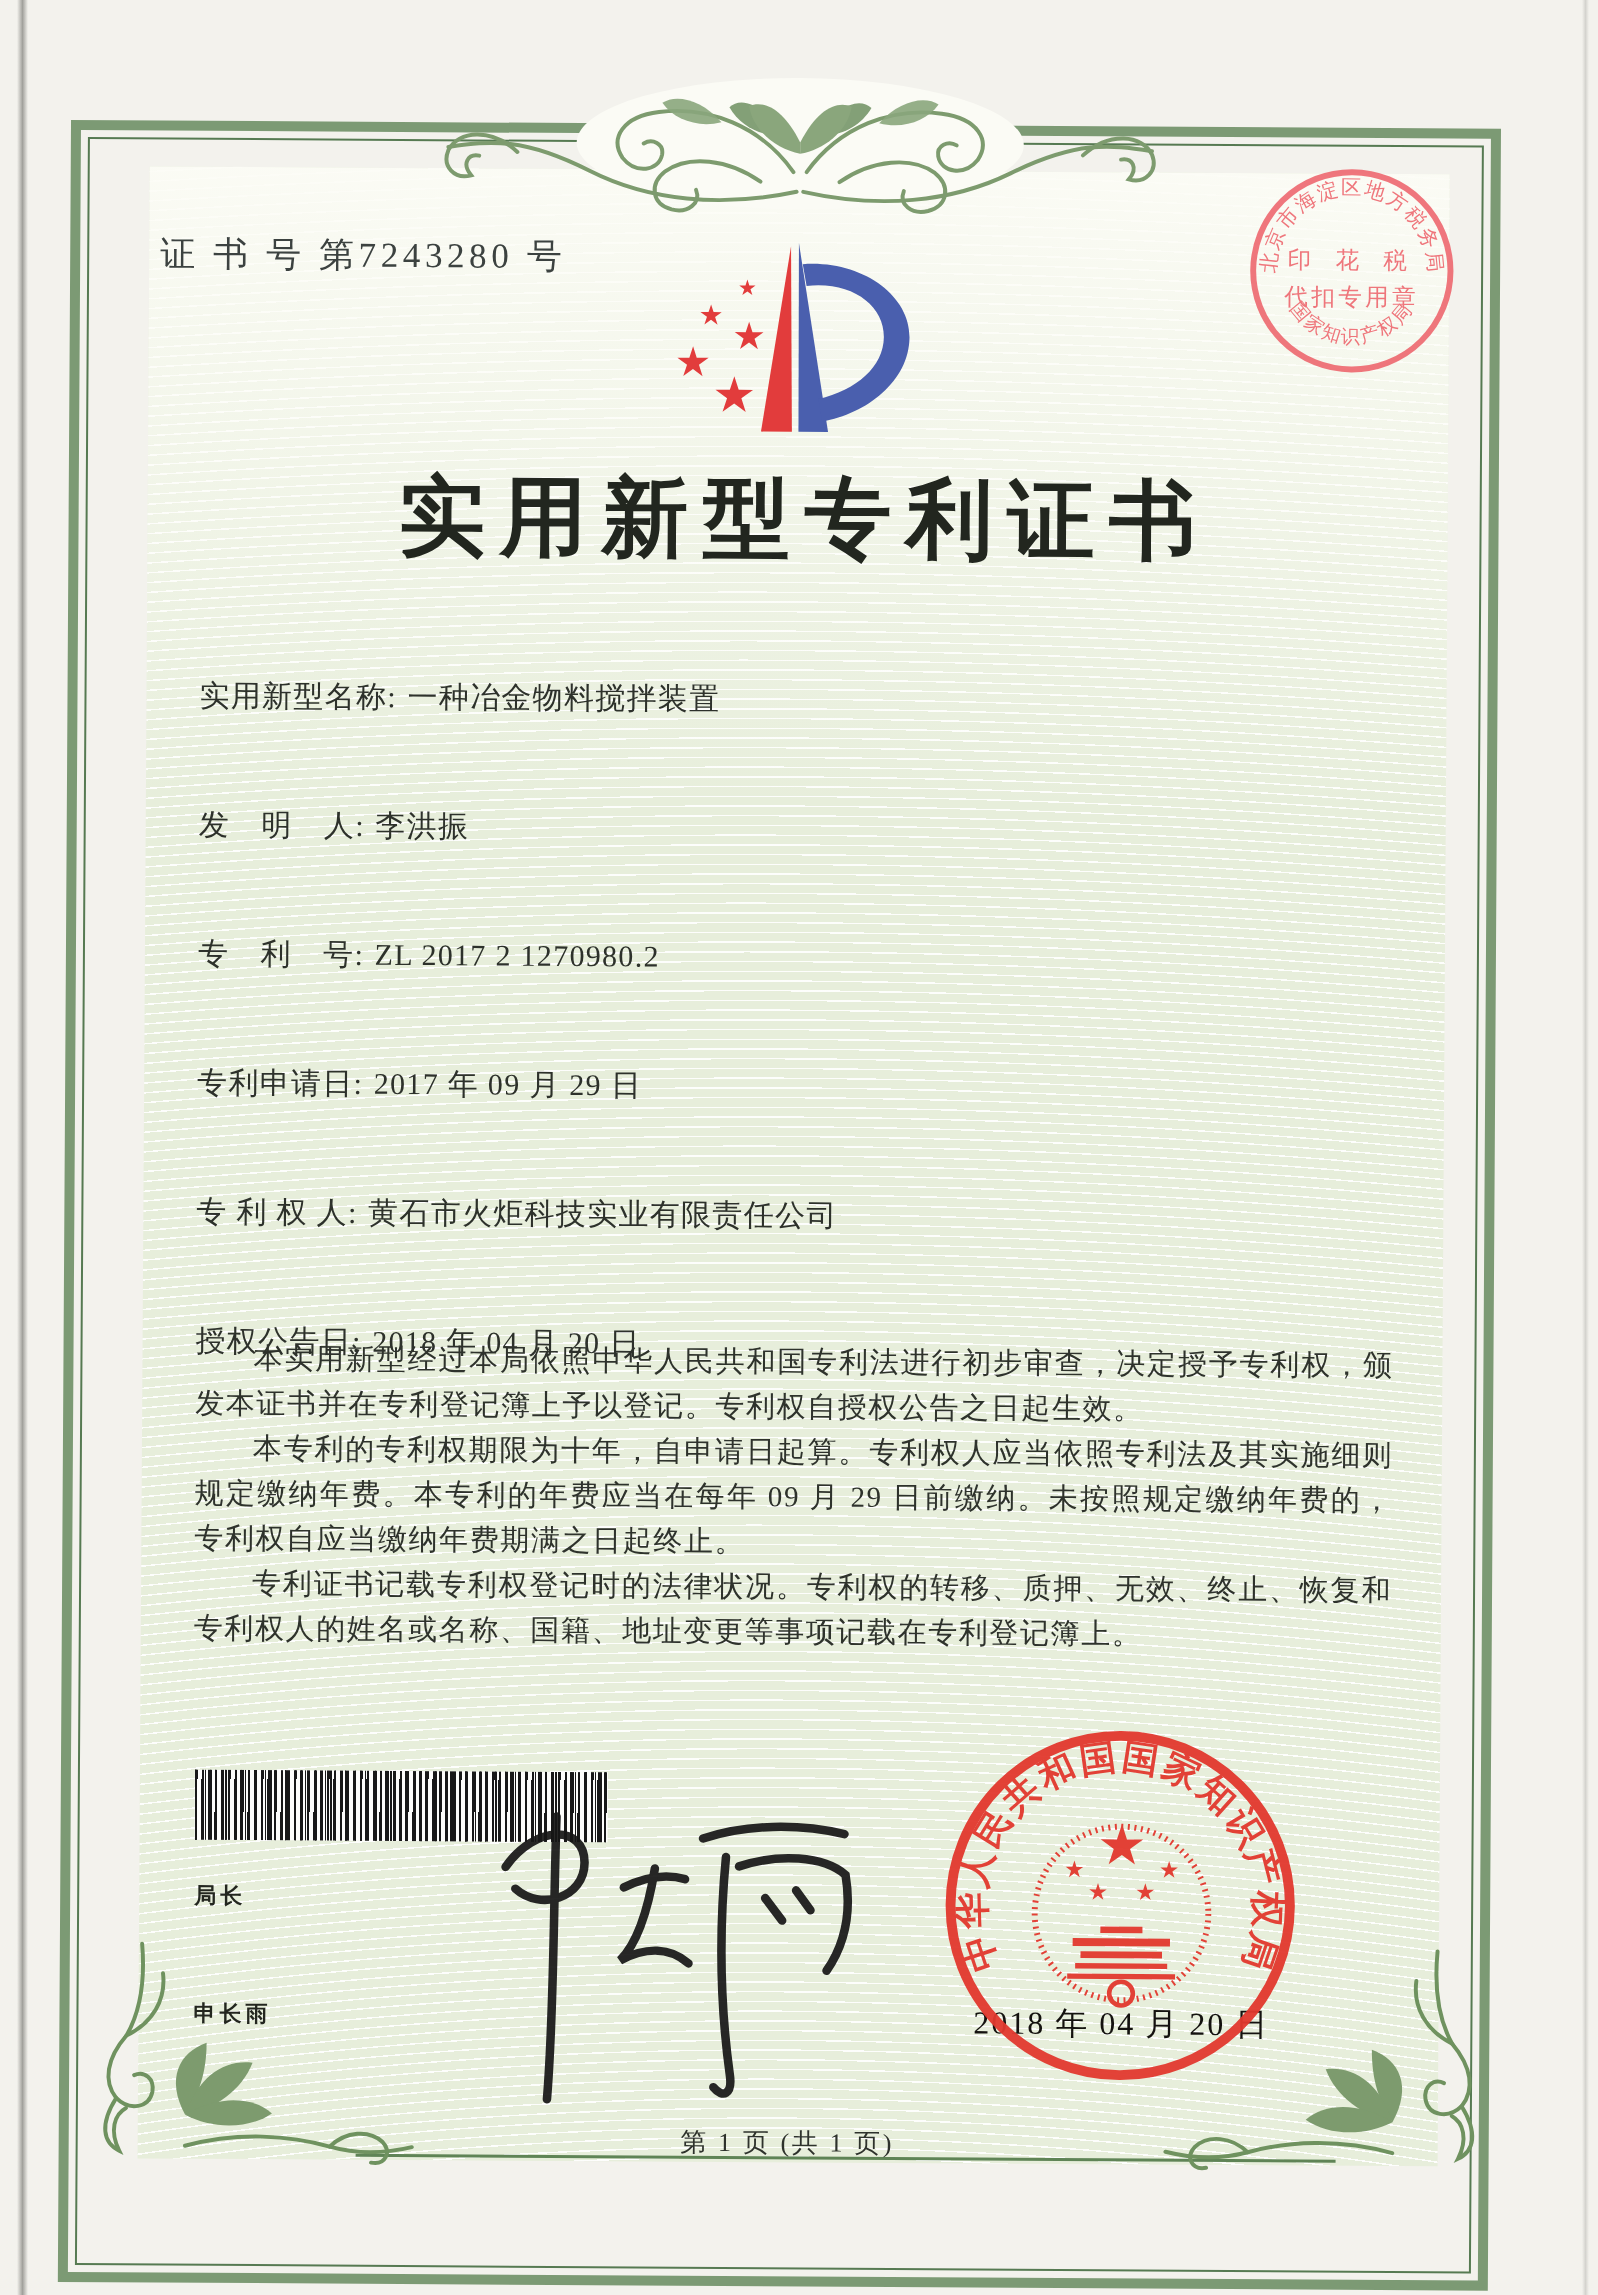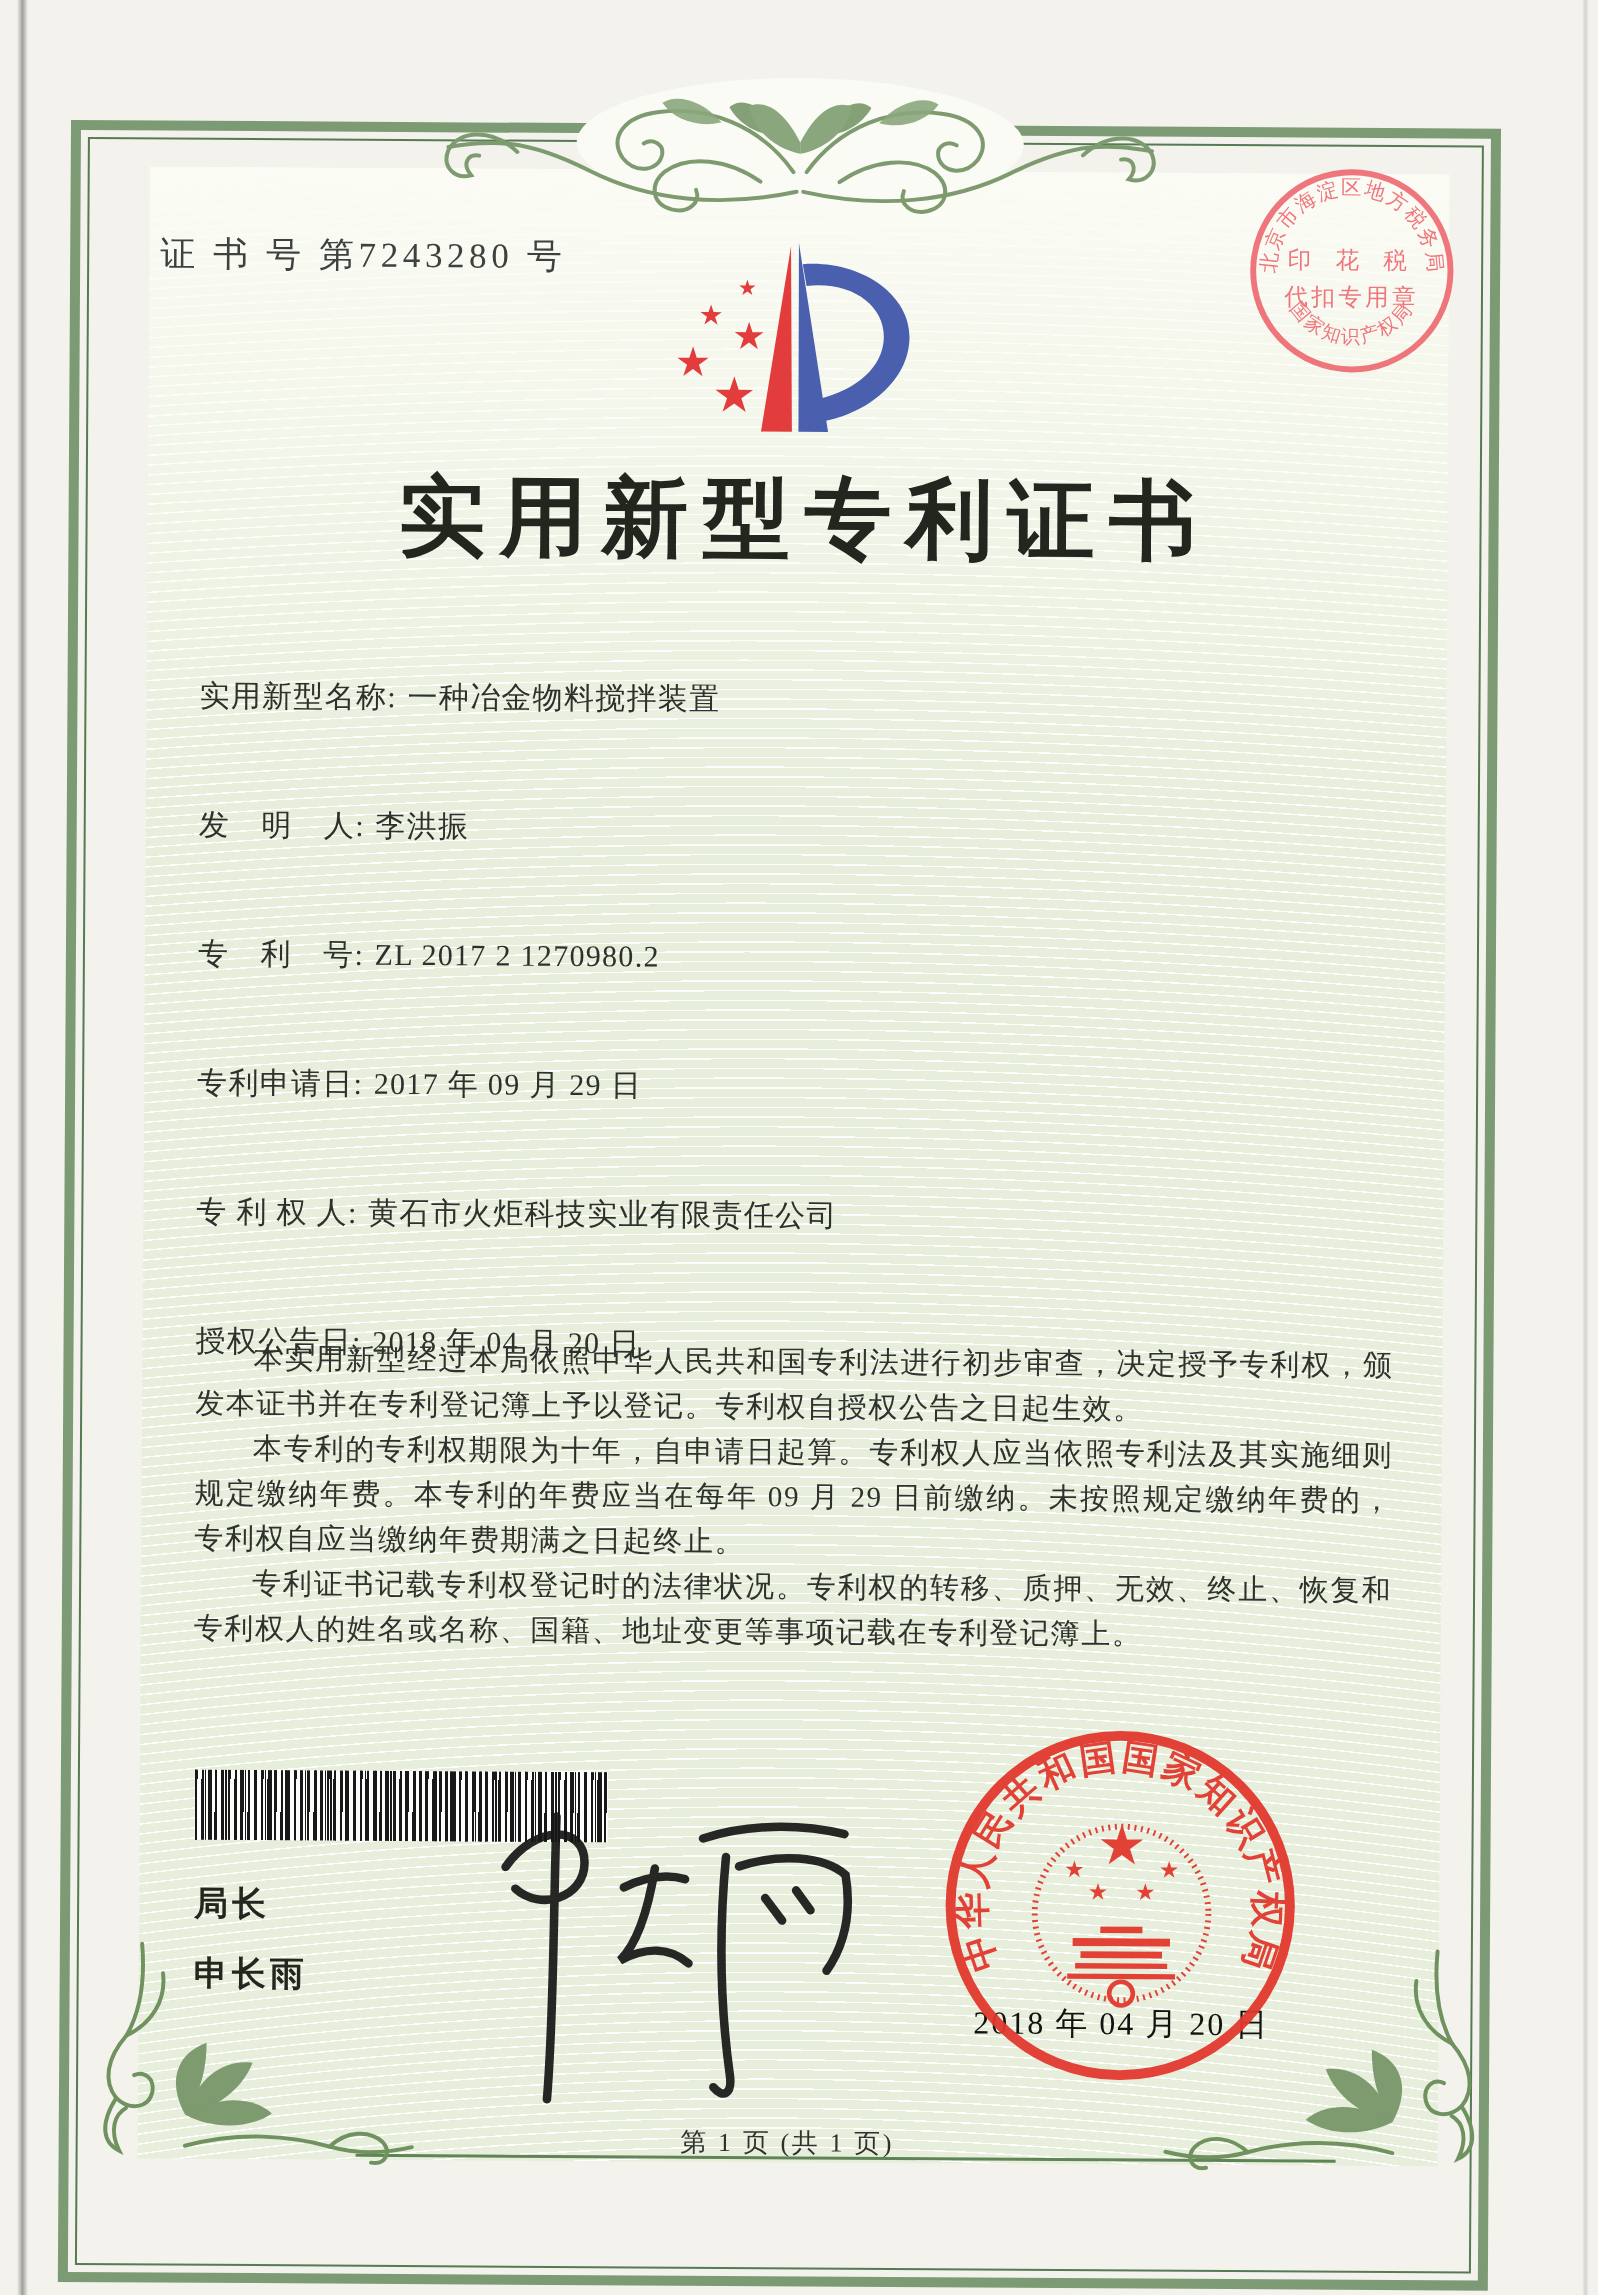--- a/index.html
+++ b/index.html
@@ -33,24 +33,24 @@
   .field-row .val{margin-left:10.5px;}
   .f0{top:675px}.f1{top:804px}.f2{top:933px}.f3{top:1062px}.f4{top:1191px}.f5{top:1320px}
   .paras{left:203px;top:1335px;width:1198px;font-size:29px;line-height:45px;
     letter-spacing:1.6px;text-align:justify;color:#2e322c;}
   .paras p{margin:0;text-indent:2em;}
   .barcode{position:absolute;left:205px;top:1769px;width:413px;height:70px;background-color:#fdfdfb;
     background-image:
       repeating-linear-gradient(90deg,#181818 0 2.6px,transparent 2.6px 6.6px),
       repeating-linear-gradient(90deg,#181818 0 1.3px,transparent 1.3px 10px),
       repeating-linear-gradient(90deg,#181818 0 2px,transparent 2px 15px);}
-  .officer{left:205px;font-size:34px;font-weight:700;letter-spacing:4px;color:#23261f;
+  .officer{left:205px;font-size:22px;font-weight:700;letter-spacing:4px;color:#23261f;
     font-family:"Liberation Sans","DejaVu Sans",sans-serif;}
   .officer-title{top:1880px;}
-  .officer-name{top:1950px;text-align:center;}
+  .officer-name{top:1998px;text-align:center;}
   .seal-date{left:954px;top:1996px;width:358px;text-align:center;font-size:32px;
     letter-spacing:2px;color:#14120f;z-index:6;}
   .footer{left:197px;top:2121px;width:1205px;text-align:center;font-size:26px;
     letter-spacing:2.6px;color:#2e322c;}
   .overlay-svg{position:absolute;left:0;top:0;z-index:5;pointer-events:none;}
   .txt{z-index:4;}
   .frame-outer,.frame-inner,.guilloche,.inner-bottom-line{z-index:1;}
   .barcode{z-index:4;}
 </style>
 </head>

